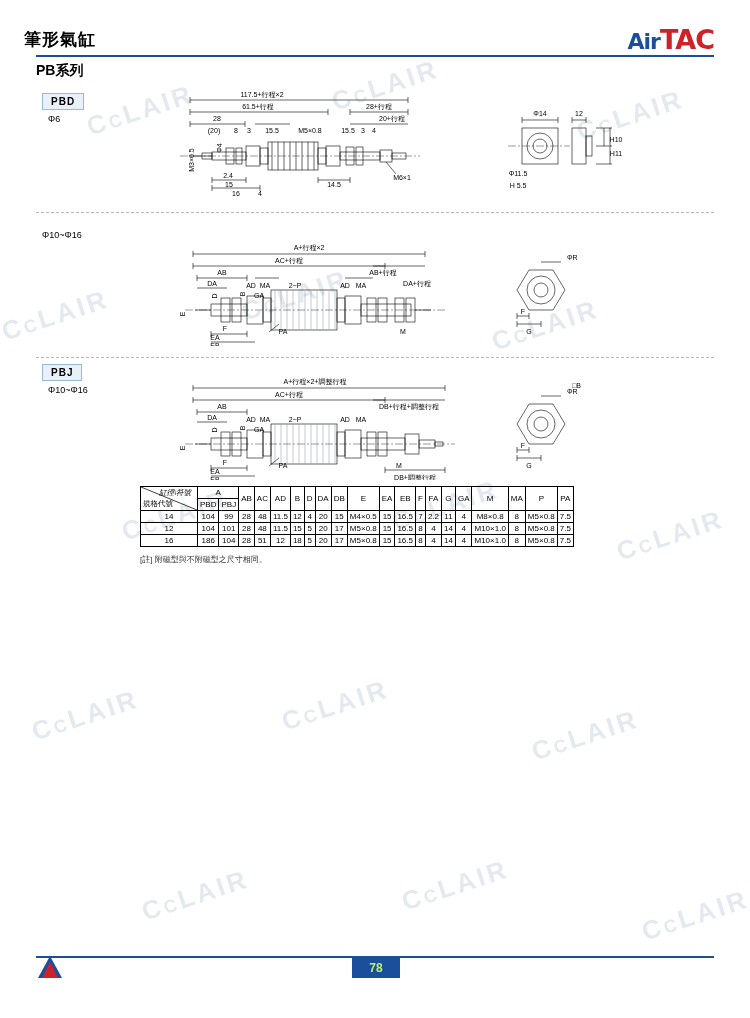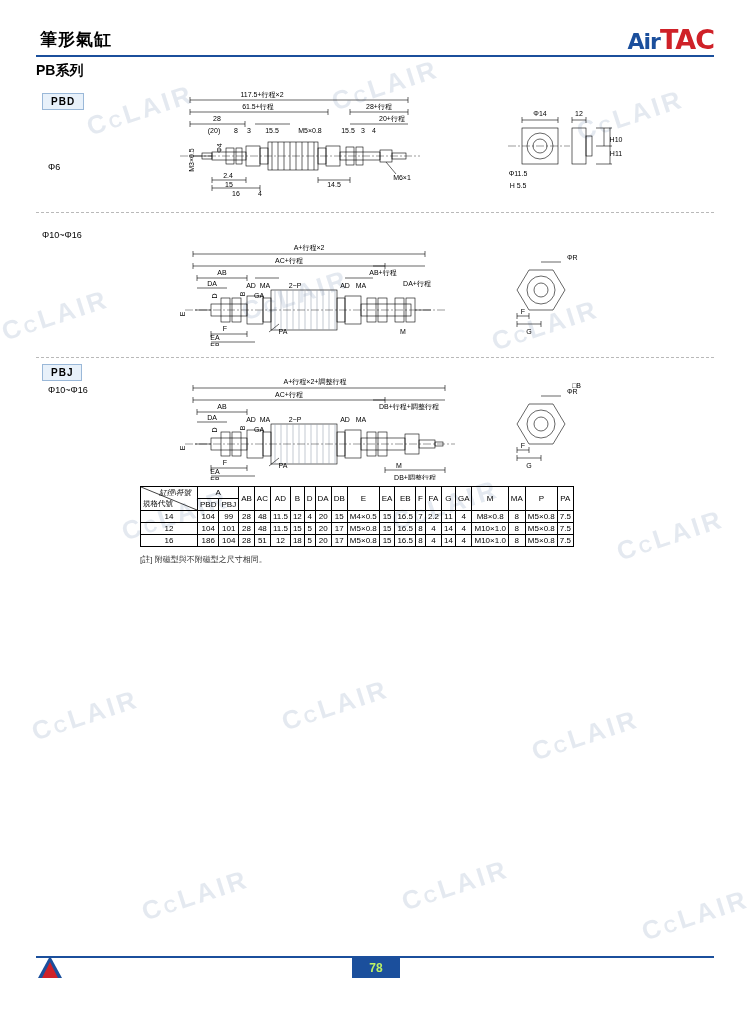--- a/index.html
+++ b/index.html
@@ -18,21 +18,21 @@
   .page {
     position: absolute;
     left: 0; top: 0;
     width: 750px;
     height: 1018px;
   }
 
   
   .hdr-title {
     position: absolute;
-    left: 40px; top: 28px;
+    left: 24px; top: 28px;
     font-size: 17px;
     font-weight: bold;
     letter-spacing: 1px;
   }
   .hdr-rule {
     position: absolute;
     left: 36px; top: 55px;
     width: 678px; height: 2px;
     background: #1b4f9c;
   }
@@ -187,21 +187,21 @@
   <div class="wm" style="left:140px; top:880px;">C<small>C</small>LAIR</div>
   <div class="wm" style="left:400px; top:870px;">C<small>C</small>LAIR</div>
   <div class="wm" style="left:640px; top:900px;">C<small>C</small>LAIR</div>
 
   <div class="hdr-title">筆形氣缸</div>
   <div class="hdr-rule"></div>
   <div class="hdr-sub">PB系列</div>
   <div class="logo"><span class="small-i">Air</span><span class="red">TAC</span></div>
 
   <div class="sec-tag" style="left:42px; top:93px;">PBD</div>
-  <div class="sec-dia" style="left:48px; top:114px;margin-top:48px;">Φ6</div>
+  <div class="sec-dia" style="left:48px; top:114px;">Φ6</div>
 
   <div class="dwg" style="left:150px; top:88px;">
     <svg width="320" height="110" viewBox="0 0 320 110">
       <g stroke="#000" fill="none" stroke-width="0.6">
 
         <line x1="40" y1="12" x2="258" y2="12"></line>
         <line x1="40" y1="9" x2="40" y2="15"></line>
           <line x1="258" y1="9" x2="258" y2="15"></line>
         <line x1="40" y1="24" x2="178" y2="24"></line>
         <line x1="40" y1="21" x2="40" y2="27"></line>

